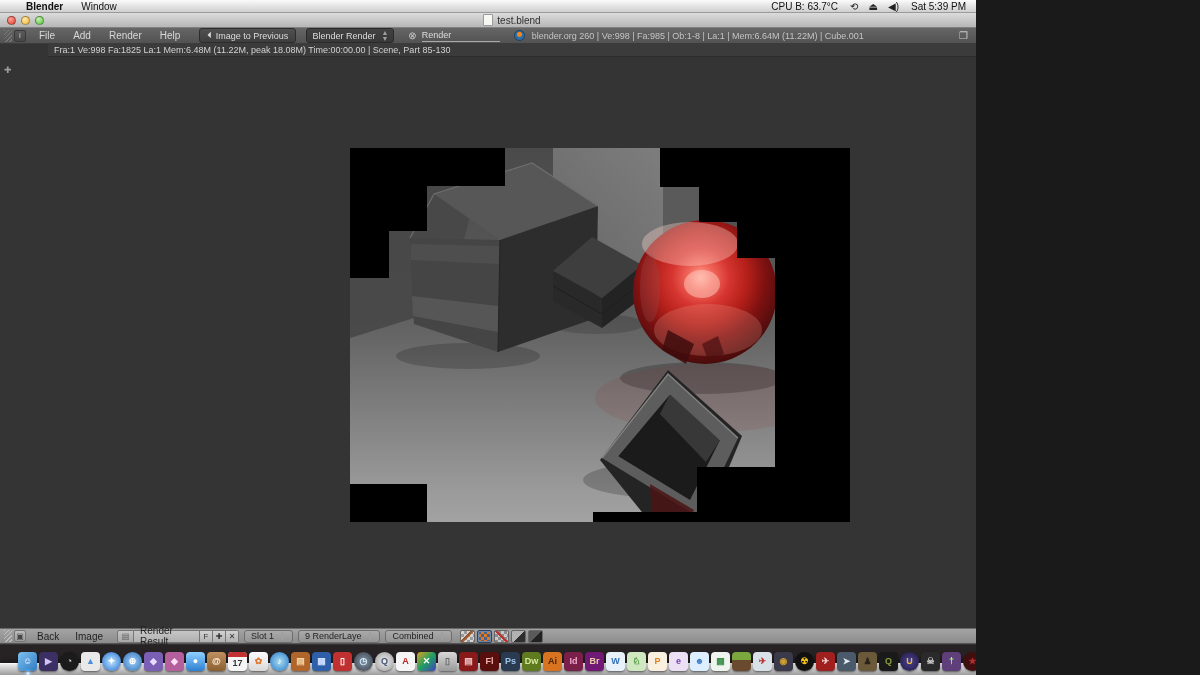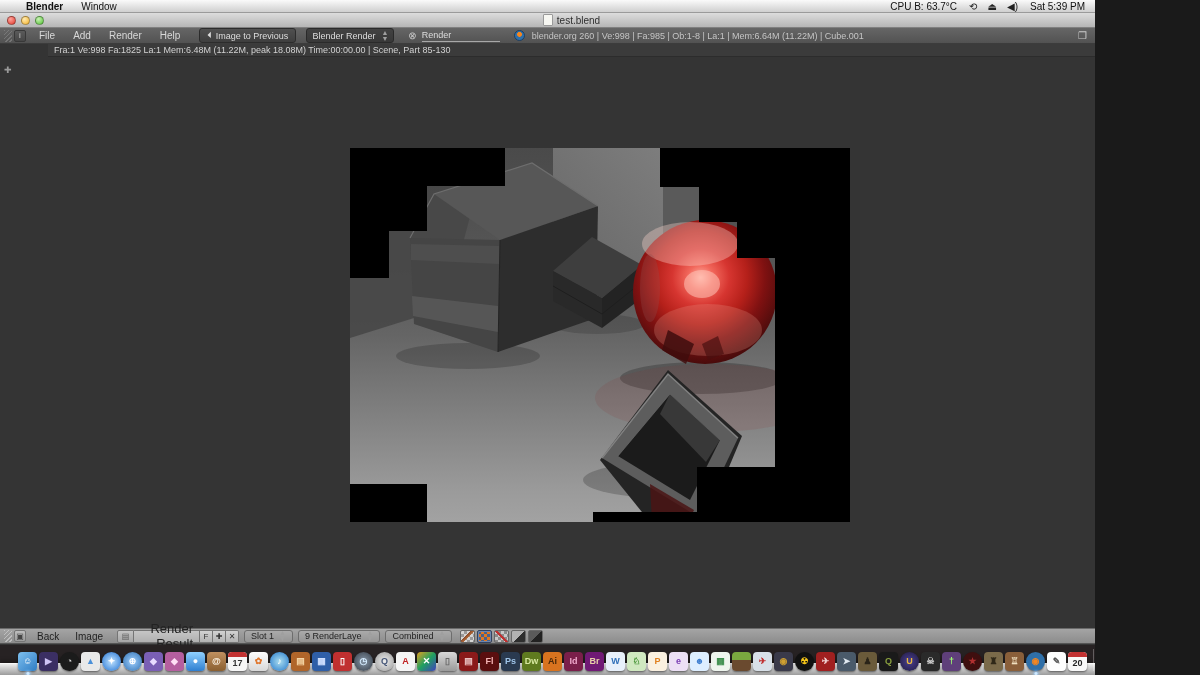--- a/index.html
+++ b/index.html
@@ -1,16 +1,16 @@
 <!DOCTYPE html>
 <html><head>
 <meta charset="utf-8">
 <style>
   html,body{margin:0;padding:0;background:#1a1a1a;}
-  .page{position:relative;width:1095px;height:675px;background:#343434;overflow:hidden;
+  .page{position:relative;width:976px;height:675px;background:#343434;overflow:hidden;
         font-family:"Liberation Sans",sans-serif;-webkit-font-smoothing:antialiased;}
 
   
   .menubar{position:absolute;top:0;left:0;right:0;height:13px;
     background:linear-gradient(#fafafa,#cfcfcf);border-bottom:1px solid #9a9a9a;
     display:flex;align-items:center;font-size:10px;color:#111;padding:0 10px;box-sizing:border-box;}
   .apple{font-size:11px;margin-right:16px;line-height:10px;}
   .appname{font-weight:bold;margin-right:18px;}
   .mmenu{margin-right:18px;}
   .menubar-right{margin-left:auto;display:flex;gap:12px;align-items:center;}
@@ -65,21 +65,21 @@
     background:linear-gradient(#a4a4a4,#8c8c8c);border-top:1px solid #6a6a6a;border-bottom:1px solid #555;
     display:flex;align-items:center;font-size:10px;color:#1f1f1f;padding:0 4px;box-sizing:border-box;}
   .grip2{width:8px;height:12px;margin-right:2px;opacity:.7;
     background:repeating-linear-gradient(135deg,#cfcfcf 0 1px,transparent 1px 3px);}
   .etype2{width:12px;height:12px;border-radius:2px;background:linear-gradient(#bdbdbd,#9d9d9d);
     border:1px solid #757575;font-size:8px;color:#444;display:flex;align-items:center;justify-content:center;margin-right:3px;box-sizing:border-box;}
   .imenu{padding:0 8px;}
   .ibrowse{width:17px;height:13px;background:linear-gradient(#c4c4c4,#a6a6a6);border:1px solid #757575;
     border-radius:2px 0 0 2px;display:flex;align-items:center;justify-content:center;font-size:8px;color:#555;box-sizing:border-box;margin-left:6px;}
   .ifield{background:linear-gradient(#c6c6c6,#b0b0b0);border:1px solid #757575;border-left:none;height:13px;
-    display:flex;align-items:center;padding:0 6px;font-size:13px;color:#222;width:66px;box-sizing:border-box;text-align:right;}
+    display:flex;align-items:center;padding:0 6px;font-size:10px;color:#222;width:66px;box-sizing:border-box;}
   .ibtn{background:linear-gradient(#d2d2d2,#b2b2b2);border:1px solid #757575;border-left:none;height:13px;
     min-width:13px;display:flex;align-items:center;justify-content:center;font-size:8px;color:#333;box-sizing:border-box;padding:0 2px;}
   .ibtn.last{border-radius:0 2px 2px 0;}
   .idd{background:linear-gradient(#aaa,#949494);border:1px solid #6d6d6d;border-radius:3px;height:13px;
     display:flex;align-items:center;padding:0 6px;font-size:9px;color:#1f1f1f;gap:5px;margin-left:5px;box-sizing:border-box;}
   .chrow{display:flex;gap:2px;margin-left:8px;align-items:center;}
   .chicon{width:15px;height:13px;border:1px solid #686868;border-radius:2px;box-sizing:border-box;}
   .ch-paint{background-image:linear-gradient(135deg,transparent 40%,#8a4a2a 40%,#b06a3a 55%,transparent 55%),
     linear-gradient(45deg,#9a9a9a 25%,transparent 25%,transparent 75%,#9a9a9a 75%),
     linear-gradient(45deg,#9a9a9a 25%,#d5d5d5 25%,#d5d5d5 75%,#9a9a9a 75%);background-size:100% 100%,6px 6px,6px 6px;background-position:0 0,0 0,3px 3px;}

